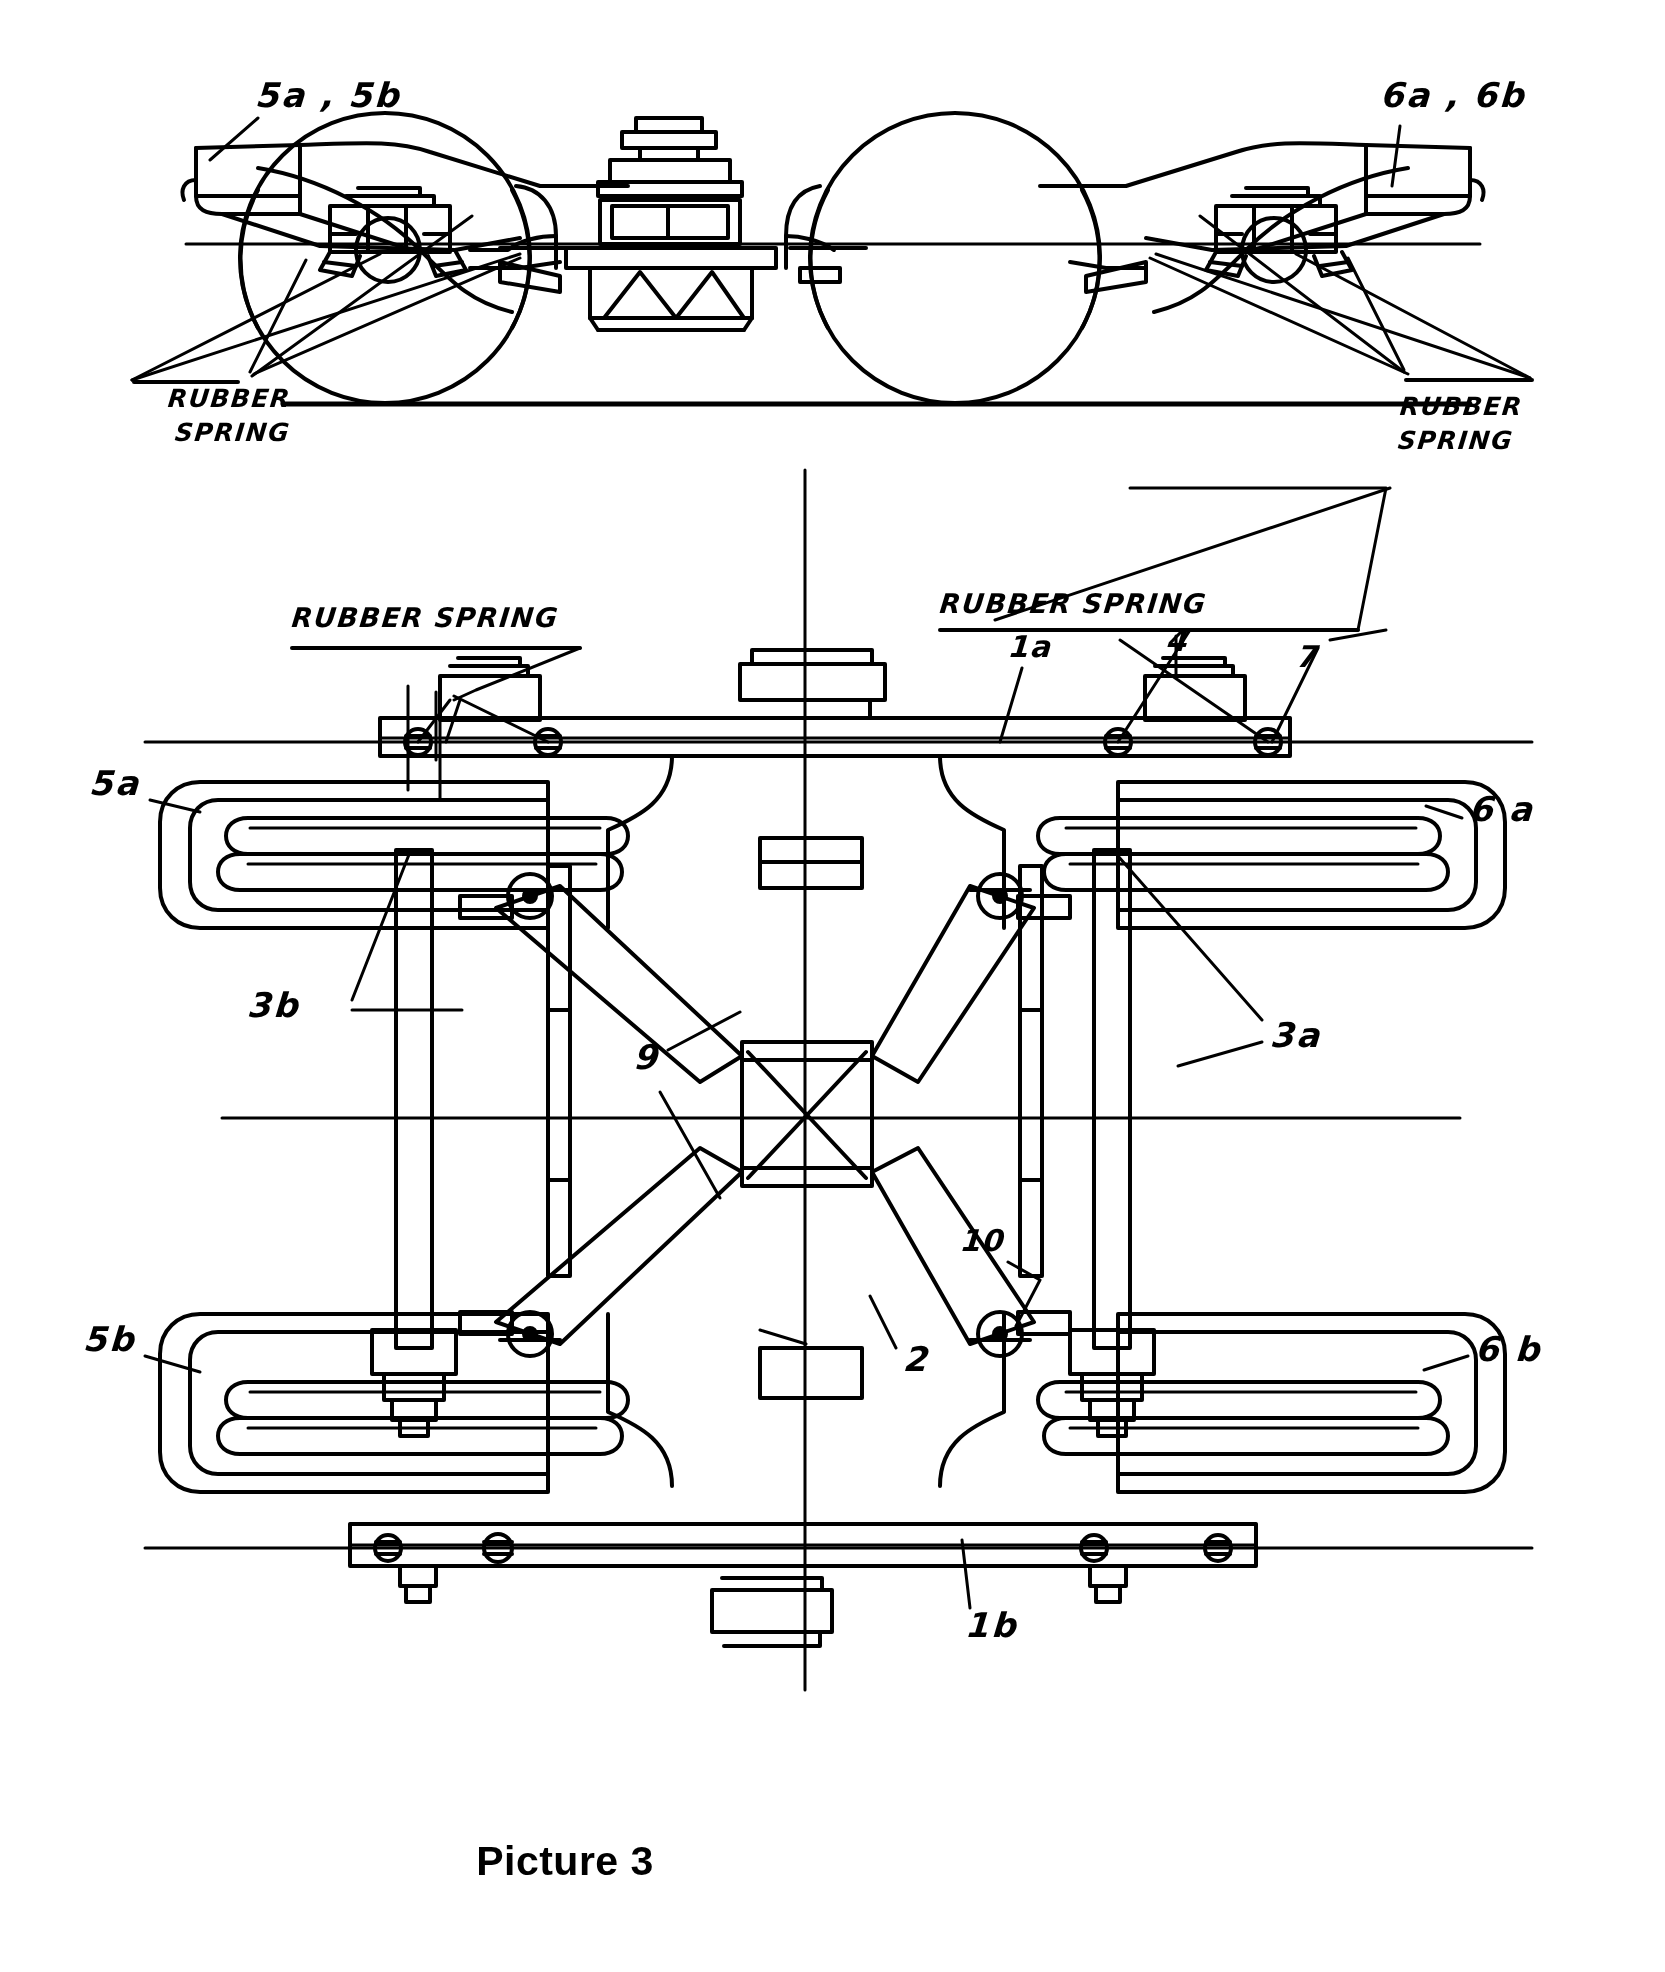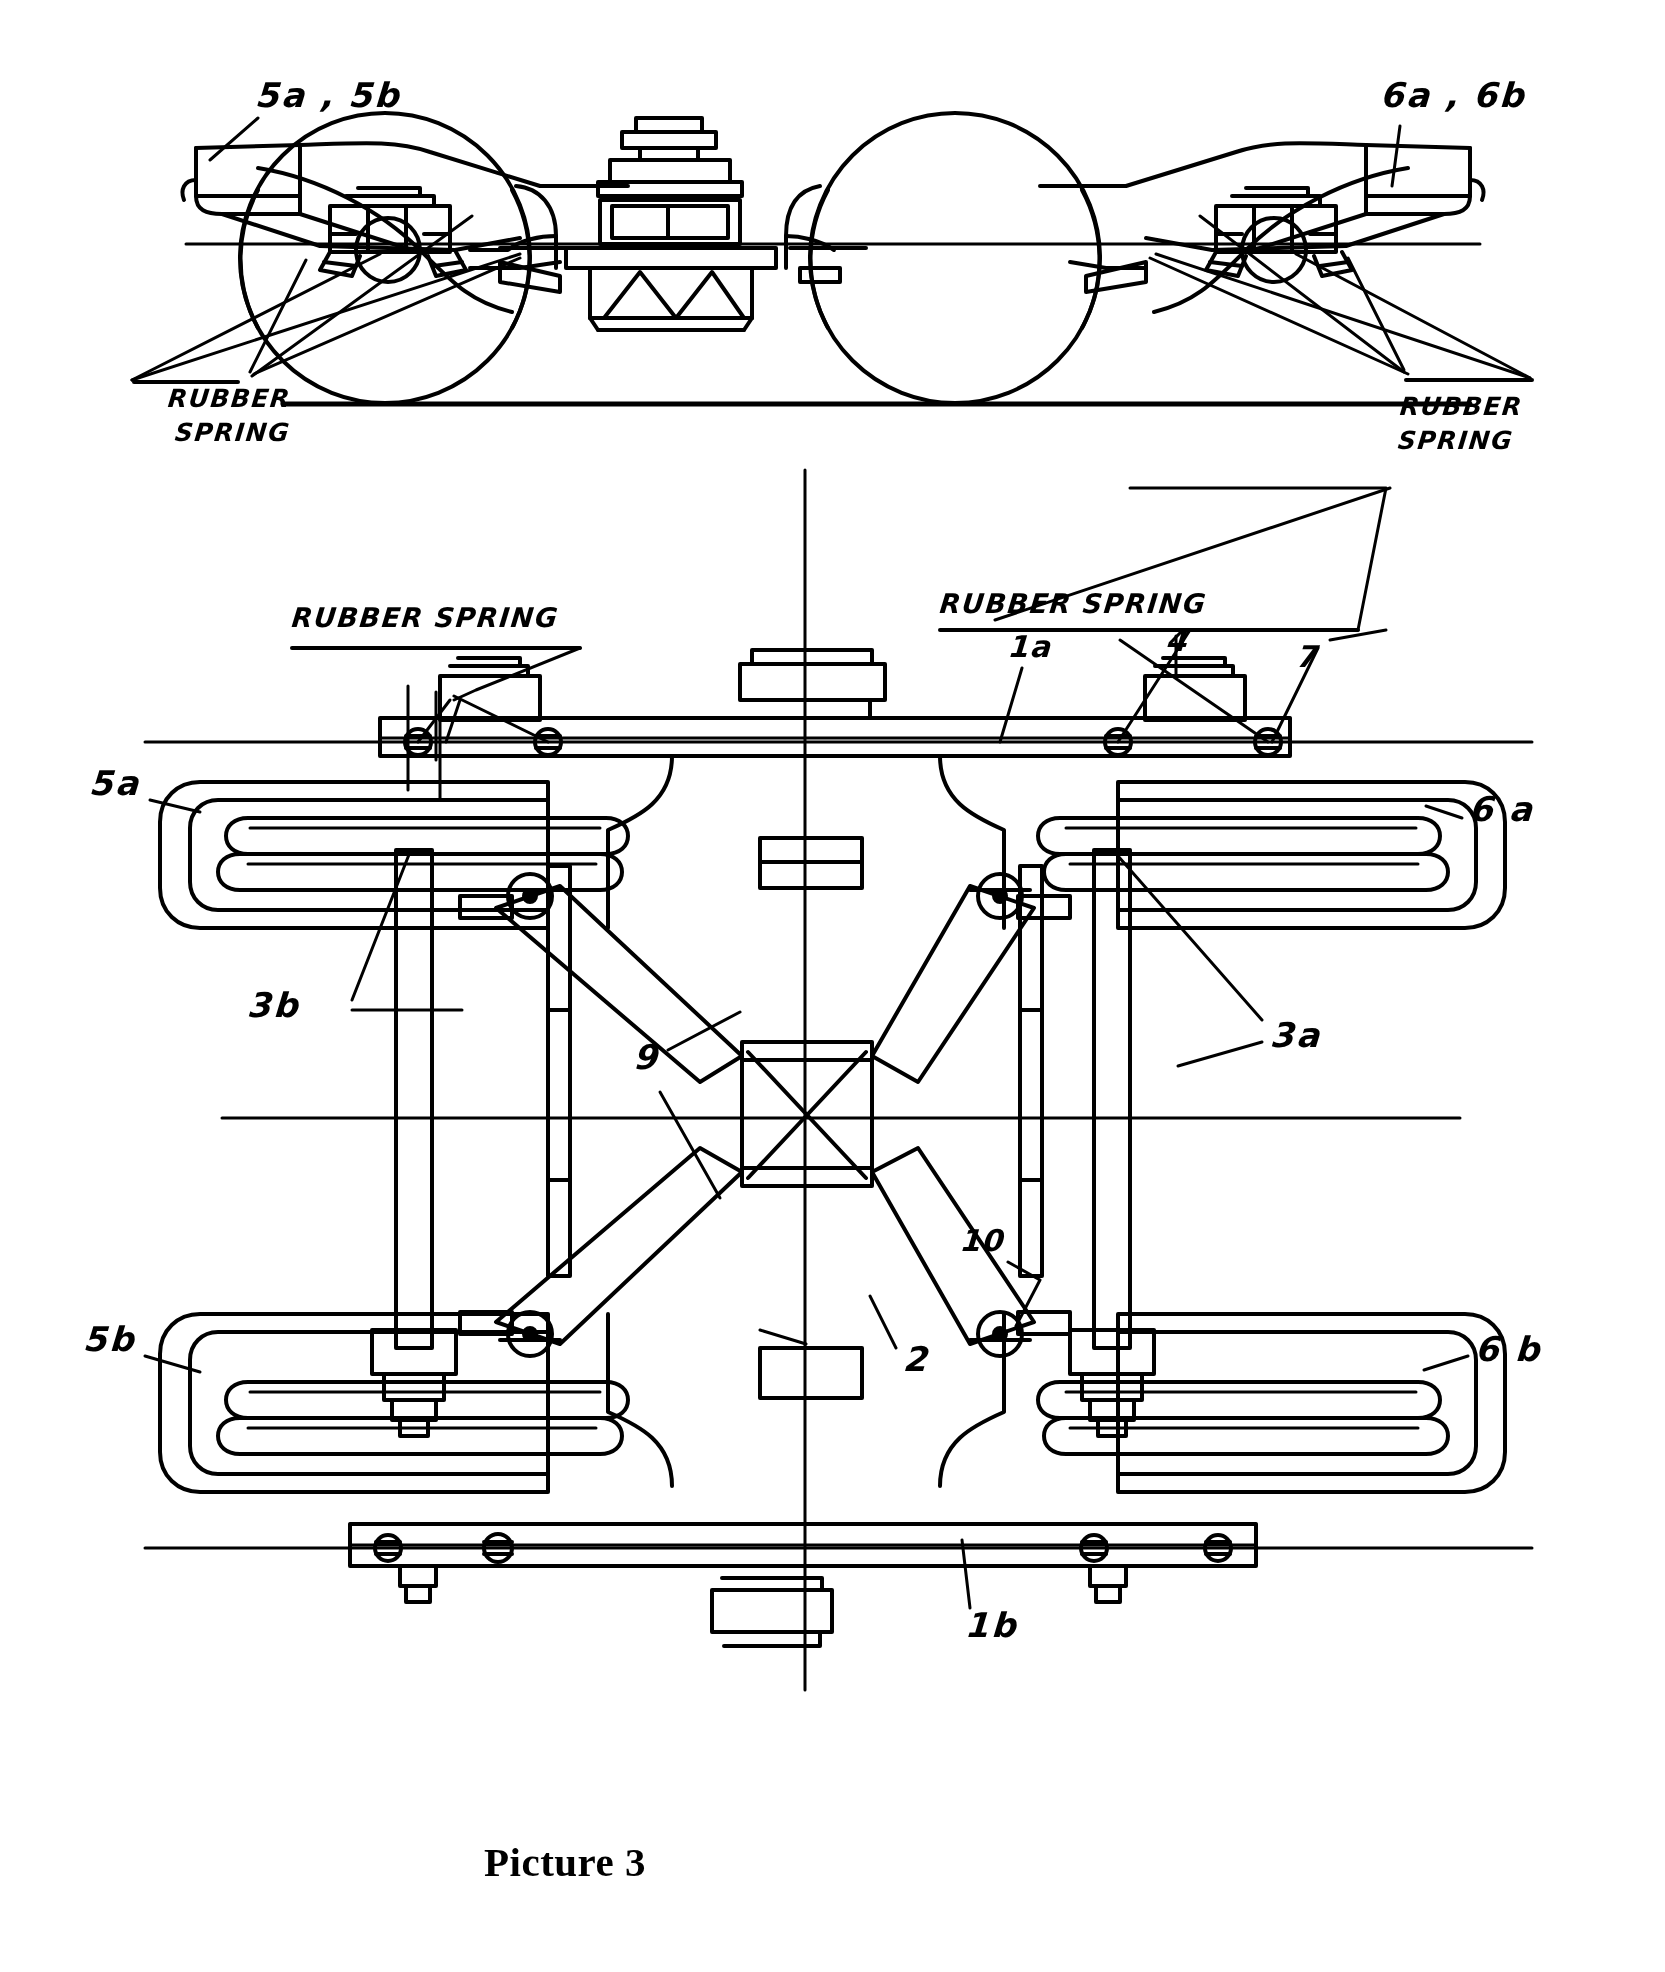--- a/index.html
+++ b/index.html
@@ -24,21 +24,21 @@
     width: 1665px;
     height: 1972px;
     display: block;
   }
   .caption {
     position: absolute;
     left: 0;
     top: 1838px;
     width: 1130px;
     text-align: center;
-    font-family: Liberation Serif, serif;
+    font-family: Liberation Sans, sans-serif;
     font-weight: bold;
     font-size: 41px;
     letter-spacing: 0.5px;
     color: #000000;
   }
   
   .lbl {
     position: absolute;
     color: #000;
     font-family: "DejaVu Sans", sans-serif;

